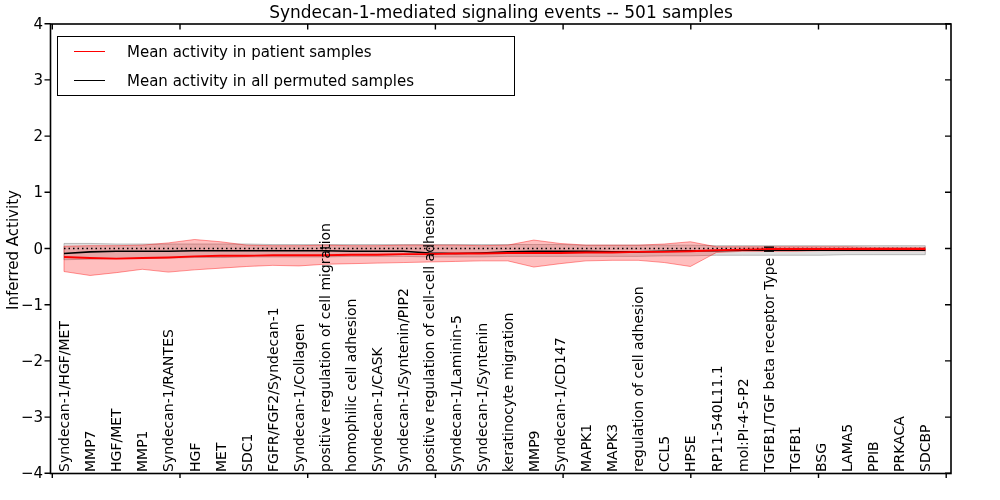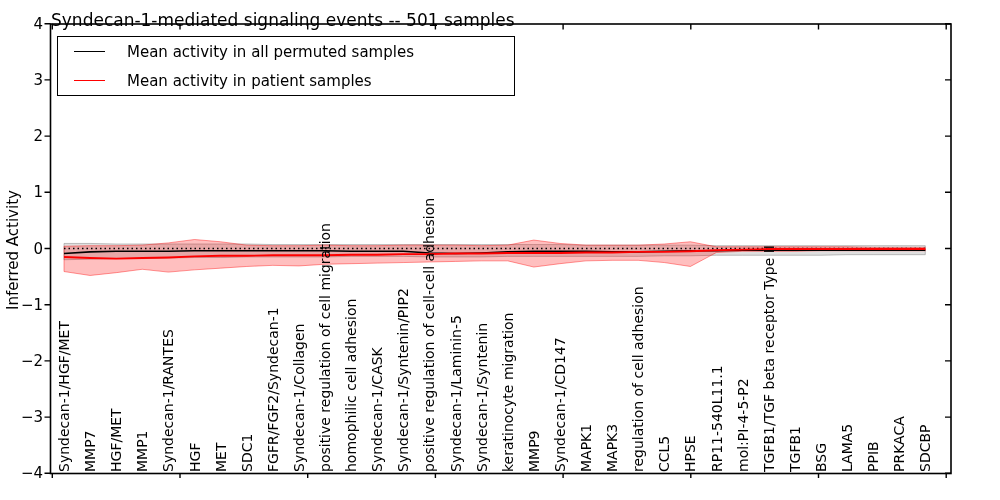--- a/index.html
+++ b/index.html
@@ -2,22 +2,22 @@
 <html><head>
 <meta charset="utf-8">
 <style>
   html,body{margin:0;padding:0;background:#ffffff;}
   .figure{
     position:relative;width:1000px;height:500px;background:#ffffff;overflow:hidden;
     font-family:"DejaVu Sans","Liberation Sans",sans-serif;color:#000;
   }
   .figure svg{position:absolute;left:0;top:0;z-index:1;}
   .chart-title{
-    position:absolute;left:51px;top:2px;width:900px;text-align:left;
-    font-size:17px;z-index:3;white-space:nowrap;margin-top:8px;
+    position:absolute;left:51px;top:2px;width:900px;text-align:center;
+    font-size:17px;z-index:3;white-space:nowrap;
   }
   .y-axis-label{
     position:absolute;left:13px;top:250px;transform:translate(-50%,-50%) rotate(-90deg);
     font-size:15px;white-space:nowrap;z-index:3;
   }
   .x-axis-label{
     position:absolute;left:51px;top:478px;width:900px;text-align:center;
     font-size:15px;z-index:3;
   }
   .legend{
@@ -100,22 +100,22 @@
       <span class="ylab" style="top: 183.3px;">1</span>
       <span class="ylab" style="top: 239.5px;">0</span>
       <span class="ylab" style="top: 295.7px;">−1</span>
       <span class="ylab" style="top: 351.9px;">−2</span>
       <span class="ylab" style="top: 408.1px;">−3</span>
       <span class="ylab" style="top: 464.3px;">−4</span>
     </div>
 
   <div class="legend">
     <div class="legend-row">
+      <span class="legend-line" style="border-top-color: rgb(255, 0, 0);"></span>
+      <span class="legend-label">Mean activity in patient samples</span>
+    </div>
+    <div class="legend-row">
       <span class="legend-line" style="border-top-color: rgb(0, 0, 0);"></span>
       <span class="legend-label">Mean activity in all permuted samples</span>
-    </div>
-    <div class="legend-row">
-      <span class="legend-line" style="border-top-color: rgb(255, 0, 0);"></span>
-      <span class="legend-label">Mean activity in patient samples</span>
     </div>
   </div>
 
 </div>
 
 </body></html>

